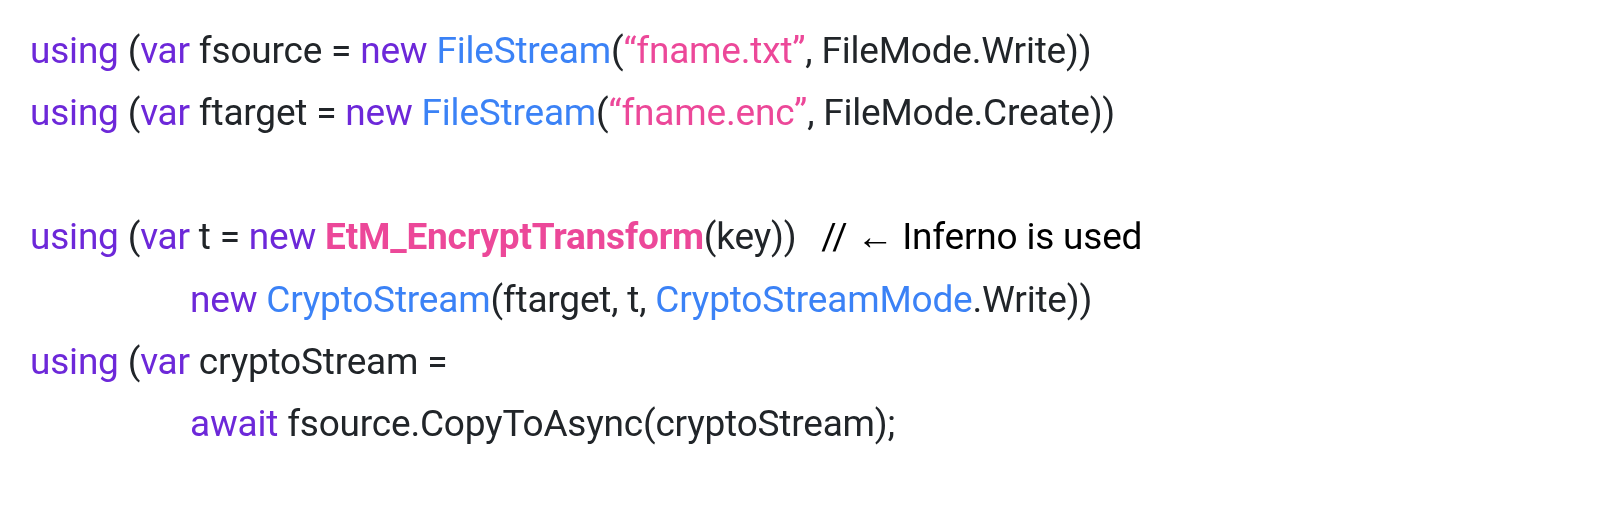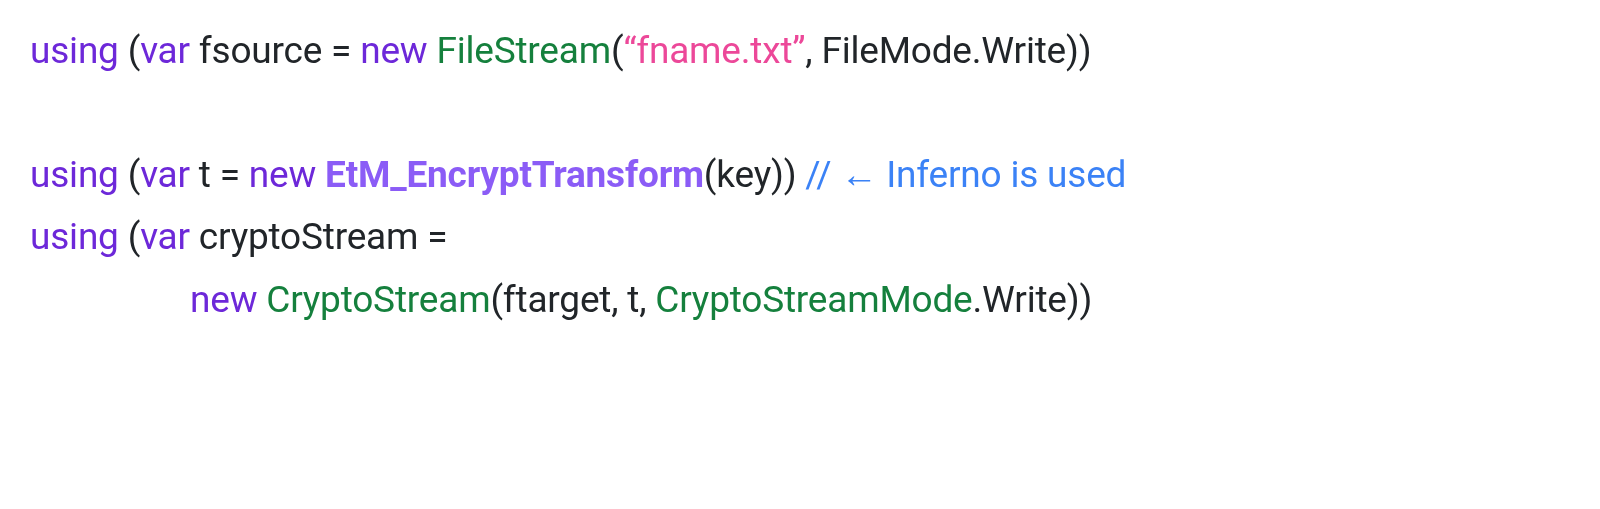--- a/index.html
+++ b/index.html
@@ -10,44 +10,50 @@
       line-height: 1.68;
       padding: 20px 30px;
       white-space: nowrap;
       color: #212529;
       letter-spacing: -0.2px;
     }
     .code-line { display: block; }
     .indent-1 { padding-left: 160px; }
     .blank-line { height: 1.68em; }
     .kw      { color: #6d28d9; }              
-    .type    { color: #15803d; }              
-    .type-b  { color: #8b5cf6; font-weight: 700; }    
+    .type    { color: #3b82f6; }              
+    .type-b  { color: #ec4899; font-weight: 700; }    
     .str     { color: #ec4899; }              
-    .cmt     { color: #3b82f6; }              
+    .cmt     { color: #000000; margin-left: 16px; }              
     .txt     { color: #212529; }            
   </style>
 </head>
 <body>
 
 <div class="code-block">
 
   <span class="code-line">
     <span class="kw">using</span><span class="txt"> (</span><span class="kw">var</span><span class="txt"> fsource = </span><span class="kw">new</span><span class="txt"> </span><span class="type">FileStream</span><span class="txt">(</span><span class="str">“fname.txt”</span><span class="txt">, FileMode.Write))</span>
   </span>
 
+  <span class="code-line">
+    <span class="kw">using</span><span class="txt"> (</span><span class="kw">var</span><span class="txt"> ftarget = </span><span class="kw">new</span><span class="txt"> </span><span class="type">FileStream</span><span class="txt">(</span><span class="str">“fname.enc”</span><span class="txt">, FileMode.Create))</span>
+  </span>
 
   <span class="code-line blank-line"></span>
 
   <span class="code-line">
     <span class="kw">using</span><span class="txt"> (</span><span class="kw">var</span><span class="txt"> t = </span><span class="kw">new</span><span class="txt"> </span><span class="type-b">EtM_EncryptTransform</span><span class="txt">(key)) </span><span class="cmt">//  ← Inferno is used</span>
   </span>
 
+  <span class="code-line indent-1">
+    <span class="kw">new</span><span class="txt"> </span><span class="type">CryptoStream</span><span class="txt">(ftarget, t, </span><span class="type">CryptoStreamMode</span><span class="txt">.Write))</span>
+  </span>
+
   <span class="code-line">
     <span class="kw">using</span><span class="txt"> (</span><span class="kw">var</span><span class="txt"> cryptoStream =</span>
   </span>
 
   <span class="code-line indent-1">
-    <span class="kw">new</span><span class="txt"> </span><span class="type">CryptoStream</span><span class="txt">(ftarget, t, </span><span class="type">CryptoStreamMode</span><span class="txt">.Write))</span>
+    <span class="kw">await</span><span class="txt"> fsource.CopyToAsync(cryptoStream);</span>
   </span>
-
 
 </div>
 
 </body></html>

